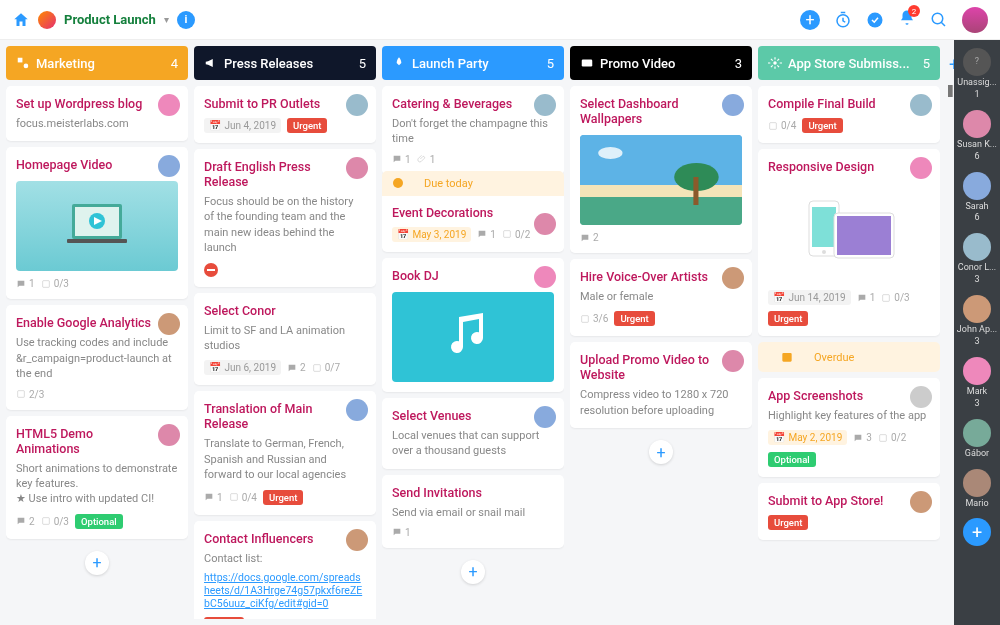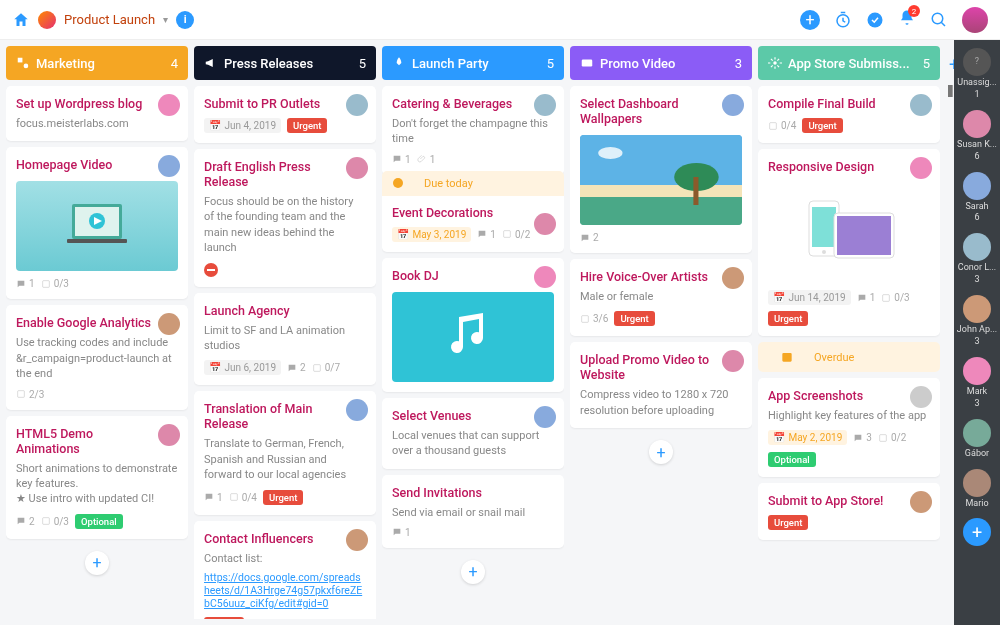--- a/index.html
+++ b/index.html
@@ -2,21 +2,21 @@
 <html><head>
 <meta charset="utf-8">
 <style>
 * { box-sizing: border-box; margin: 0; padding: 0; }
 body { font-family: -apple-system, BlinkMacSystemFont, "Segoe UI", Roboto, sans-serif; font-size: 13px; background: #f5f6f8; color: #333; width: 1000px; height: 625px; overflow: hidden; }
 .topbar { height: 40px; background: #fff; display: flex; align-items: center; padding: 0 12px; gap: 10px; border-bottom: 1px solid #eee; }
 .topbar .left { display: flex; align-items: center; gap: 8px; }
 .topbar .right { margin-left: auto; display: flex; align-items: center; gap: 14px; }
 .home-icon { width: 18px; height: 18px; fill: #2b9aff; }
 .proj-badge { width: 18px; height: 18px; border-radius: 50%; background: linear-gradient(135deg,#ff8a00,#e52e71); }
-.proj-title { font-weight: 400; color: #c2410c; }
+.proj-title { font-weight: 700; color: #15803d; }
 .chev { font-size: 10px; color: #999; }
 .info-circle { width: 18px; height: 18px; border-radius: 50%; background: #2b9aff; color: #fff; display: flex; align-items: center; justify-content: center; font-size: 11px; font-weight: bold; }
 .tb-icon { width: 18px; height: 18px; fill: #2b9aff; position: relative; }
 .tb-add { width: 20px; height: 20px; border-radius: 50%; background: #2b9aff; color: #fff; display: flex; align-items: center; justify-content: center; font-size: 16px; }
 .notif-dot { position: absolute; top: -4px; right: -4px; width: 12px; height: 12px; border-radius: 50%; background: #ff3b30; color:#fff; font-size:8px; display:flex;align-items:center;justify-content:center; }
 .avatar { width: 26px; height: 26px; border-radius: 50%; background: #ccc; }
 .avatar.sm { width: 22px; height: 22px; }
 .main { display: flex; height: 585px; }
 .board { flex: 1; display: flex; overflow-x: auto; padding: 6px 0 6px 6px; gap: 6px; }
 .col { width: 182px; flex-shrink: 0; display: flex; flex-direction: column; }
@@ -196,21 +196,21 @@
         </div>
         <div class="card">
           <div class="avatar sm card-av" style="background:#d8a"></div>
           <div class="card-title">Draft English Press Release</div>
           <div class="card-desc">Focus should be on the history of the founding team and the main new ideas behind the launch</div>
           <div class="card-foot">
               <span class="stop-icon"></span>
             </div>
         </div>
         <div class="card">
-          <div class="card-title">Launch Agency</div>
+          <div class="card-title">Select Conor</div>
           <div class="card-desc">Limit to SF and LA animation studios</div>
           <div class="card-foot">
               <span class="date">📅 <span>Jun 6, 2019</span></span>
               <span class="mini">
                 <svg viewBox="0 0 24 24">
                   <path d="M4 4h16v12H8l-4 4z"></path>
                 </svg>
                 <span>2</span>
               </span>
               <span class="mini">
@@ -331,21 +331,21 @@
                 </svg>
                 <span>1</span>
               </span>
             </div>
         </div>
         <div class="addbtn">+</div>
       </div>
     </div>
 
     <div class="col">
-      <div class="col-head" style="background:#8b5cf6">
+      <div class="col-head" style="background:#000000">
         <svg class="icn" viewBox="0 0 24 24">
             <rect x="3" y="6" width="18" height="12" rx="2"></rect>
           </svg>
         <span>Promo Video</span>
         <span class="count">3</span>
       </div>
       <div class="cards">
         <div class="card">
           <div class="avatar sm card-av" style="background:#8ad"></div>
           <div class="card-title">Select Dashboard Wallpapers</div>

